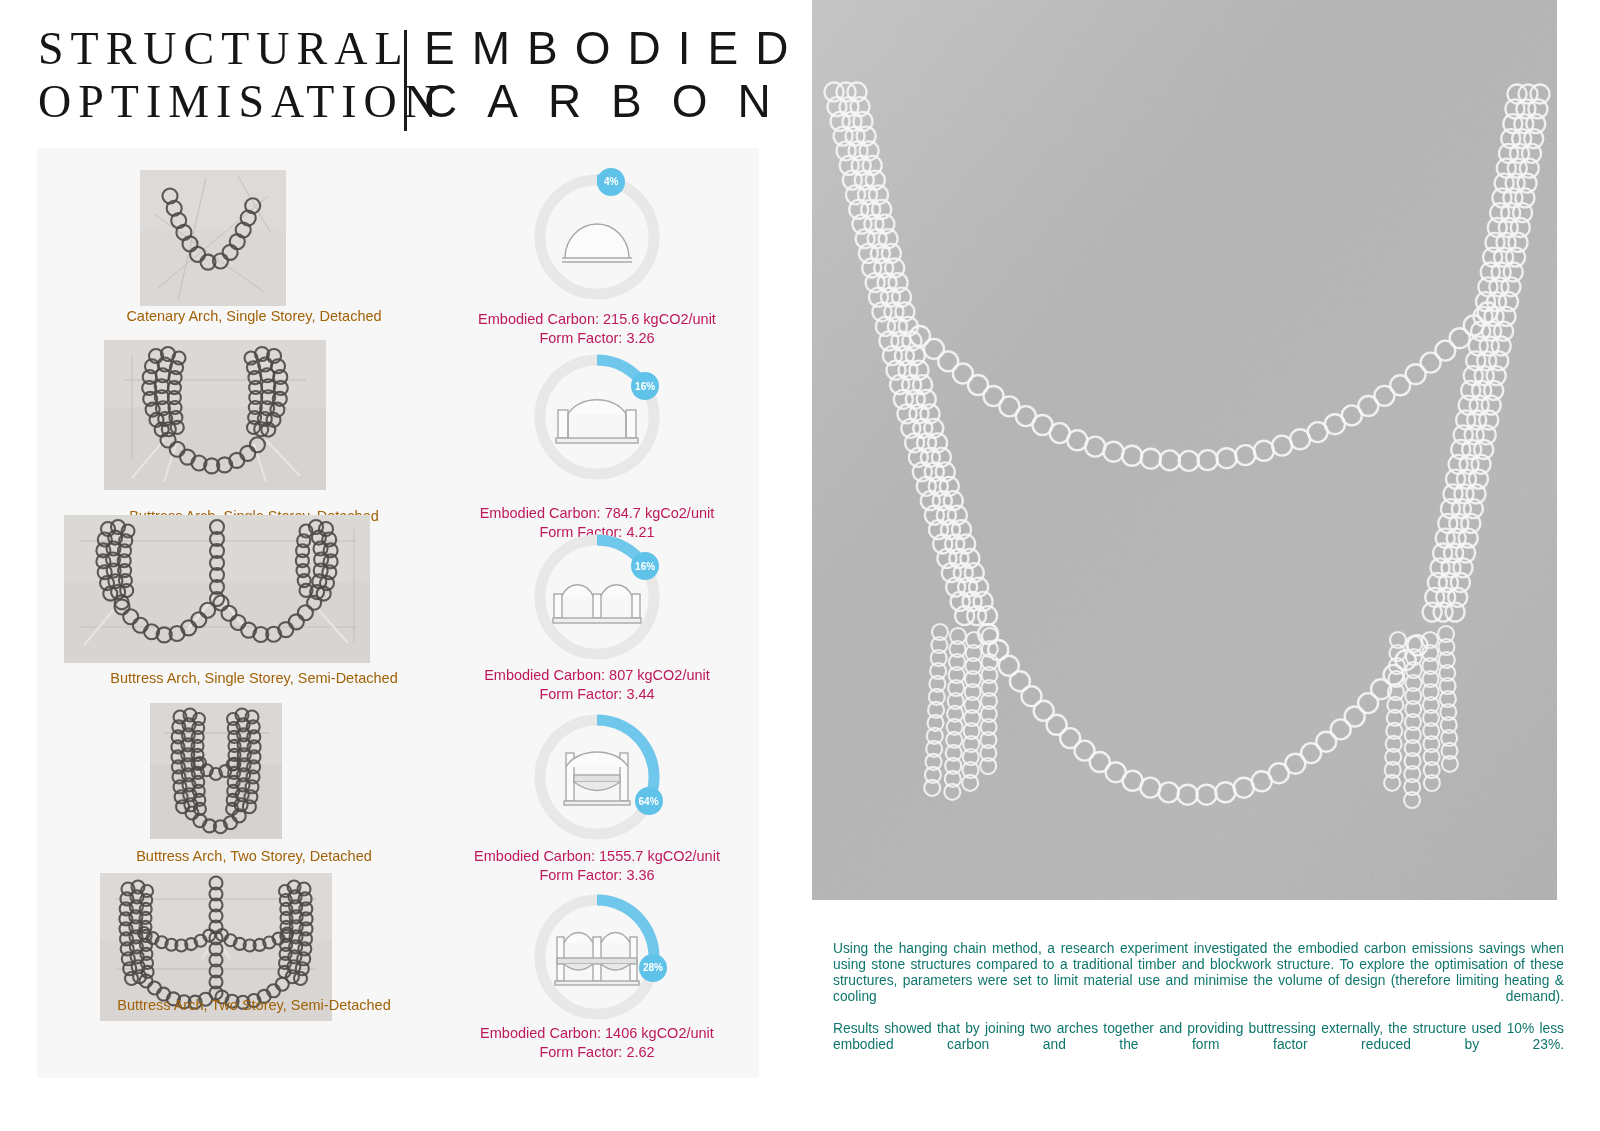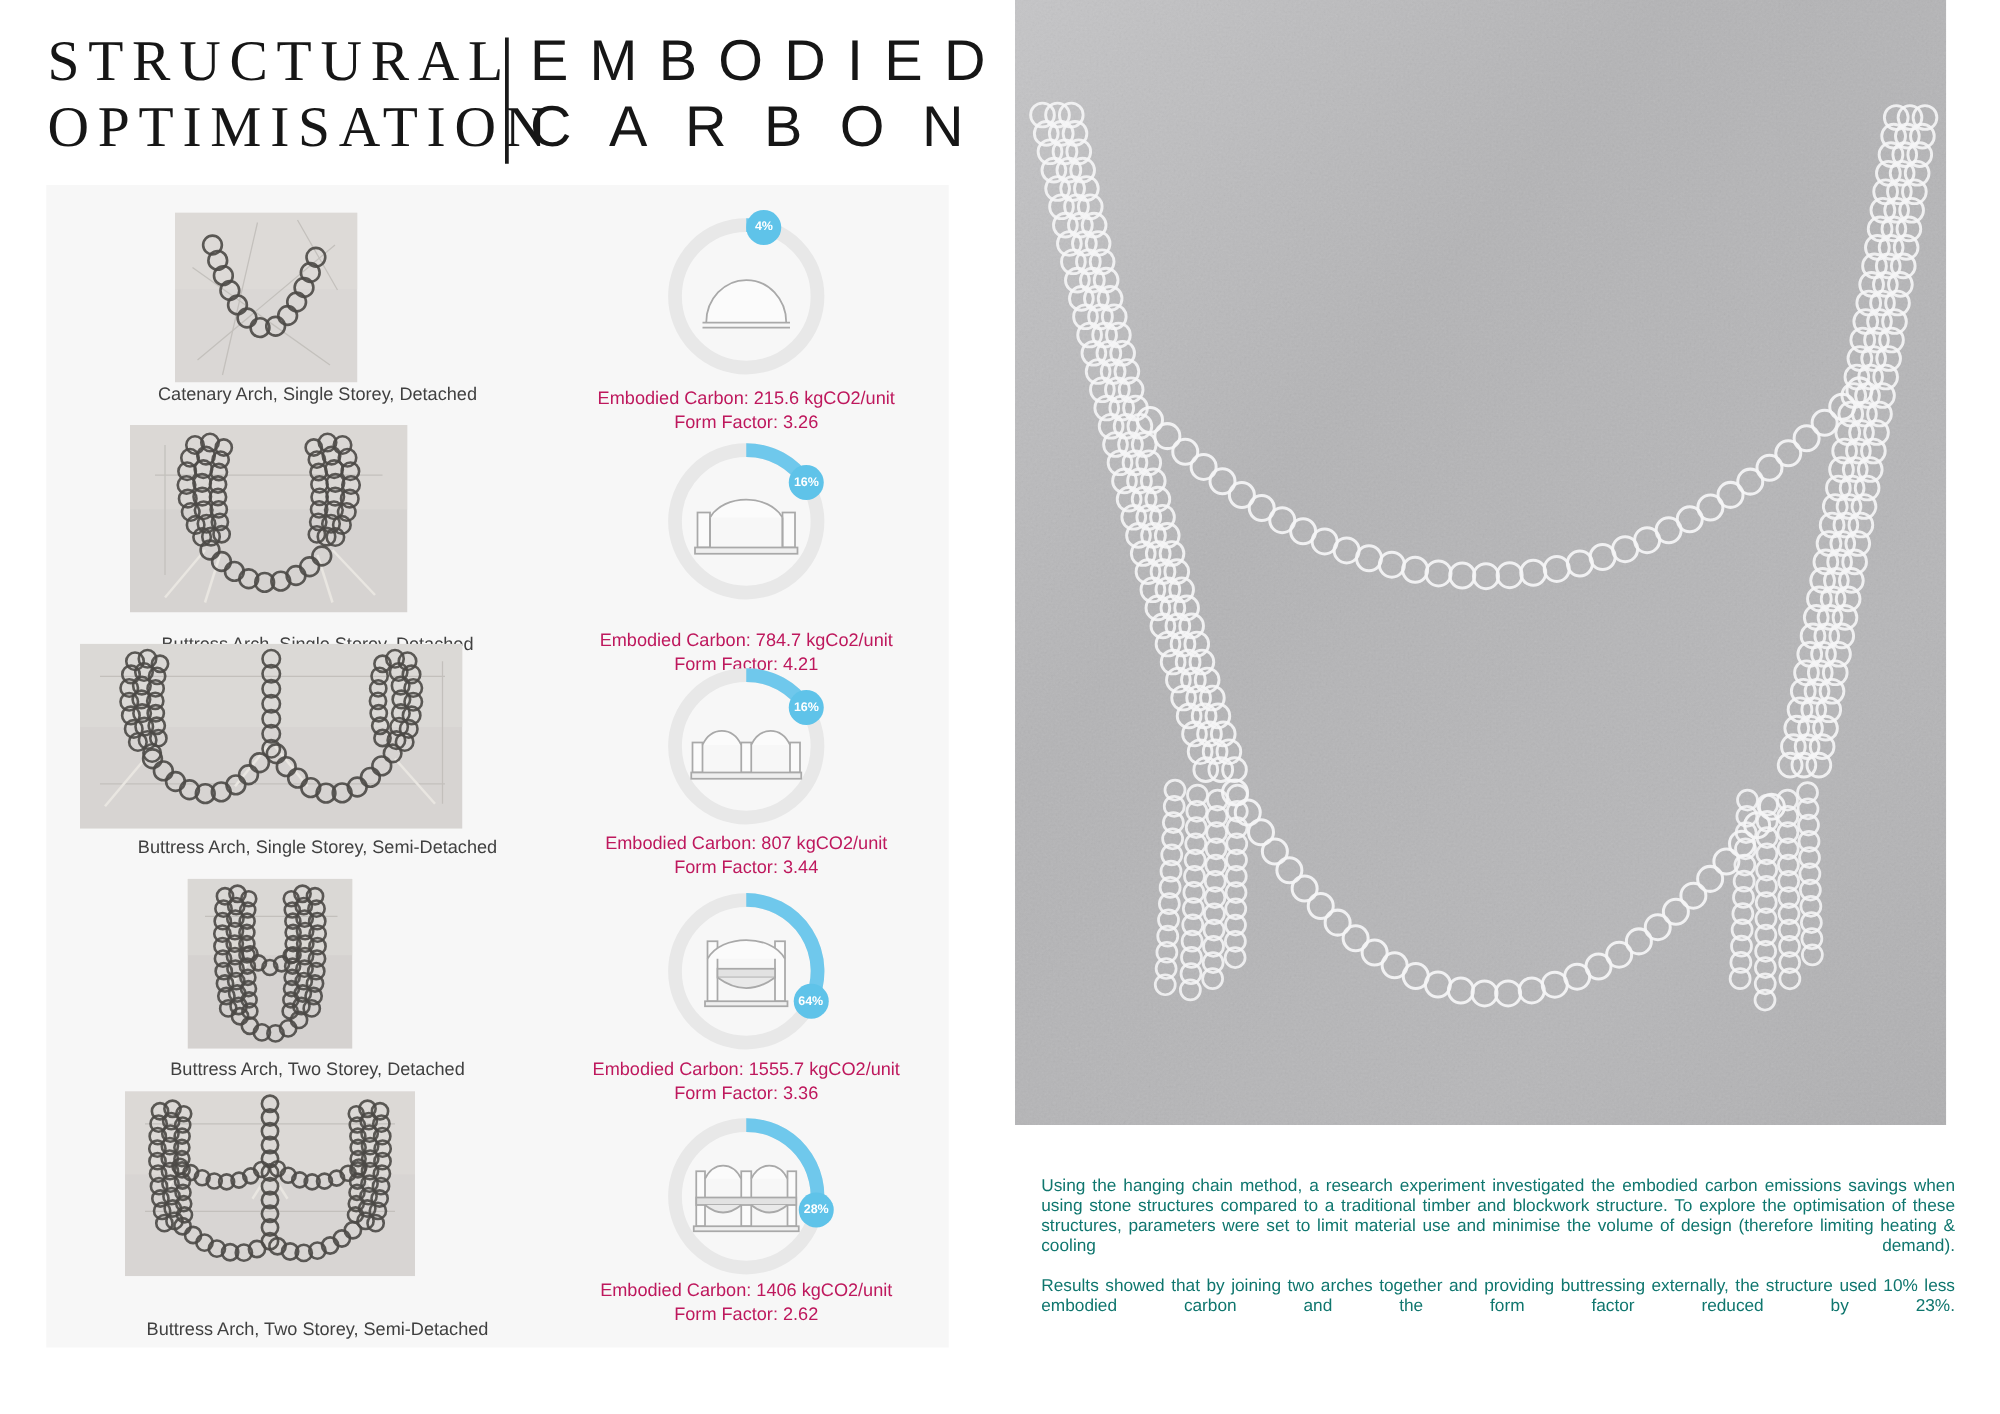--- a/index.html
+++ b/index.html
@@ -10,21 +10,21 @@
       font-size:46px;line-height:53px;color:#161616;letter-spacing:7px;white-space:nowrap;}
   .title-divider{position:absolute;left:404px;top:30px;width:3px;height:101px;background:#1a1a1a;}
   .title-right{position:absolute;left:424px;top:22px;font-family:Liberation Sans, sans-serif;
       font-size:46px;line-height:53px;color:#161616;white-space:nowrap;}
   .title-right .l1{letter-spacing:17px;}
   .title-right .l2{letter-spacing:30px;}
   
   .panel{position:absolute;left:37px;top:148px;width:722px;height:930px;background:#f7f7f7;}
   figure{position:absolute;margin:0;padding:0;}
   figure svg{display:block;}
-  .caption{position:absolute;left:0;width:434px;text-align:center;font-size:14.5px;color:#404040;}
+  .caption{position:absolute;left:0;width:434px;text-align:center;font-size:14.5px;color:#a16207;}
   .donut-wrap{position:absolute;left:485px;width:150px;height:150px;}
   .donut-wrap svg{position:absolute;left:0;top:0;}
   .donut-wrap .diagram{left:27px;top:39px;}
   .badge{position:absolute;width:28px;height:28px;border-radius:50%;background:#5fc3e9;
      color:#fff;font-size:10px;font-weight:bold;display:flex;align-items:center;justify-content:center;}
   .metric{position:absolute;left:410px;width:300px;text-align:center;font-size:14.5px;line-height:19px;color:#be185d;}
   
   .big-photo{position:absolute;left:812px;top:0;width:745px;height:900px;}
   .body-text{position:absolute;left:833px;top:941px;width:731px;font-size:13.8px;line-height:15.9px;
      color:#0f766e;text-align:justify;text-align-last:justify;}
@@ -489,21 +489,21 @@
             <circle cx="122.0" cy="124.0" r="6.5" fill="none" stroke="#4b4946" stroke-width="2.1" opacity="0.9"></circle>
             <circle cx="132.1" cy="128.2" r="6.5" fill="none" stroke="#4b4946" stroke-width="2.1" opacity="0.9"></circle>
             <circle cx="143.0" cy="129.3" r="6.5" fill="none" stroke="#4b4946" stroke-width="2.1" opacity="0.9"></circle>
             <circle cx="153.9" cy="127.5" r="6.5" fill="none" stroke="#4b4946" stroke-width="2.1" opacity="0.9"></circle>
             <circle cx="164.1" cy="123.4" r="6.5" fill="none" stroke="#4b4946" stroke-width="2.1" opacity="0.9"></circle>
             <circle cx="173.5" cy="117.8" r="6.5" fill="none" stroke="#4b4946" stroke-width="2.1" opacity="0.9"></circle>
             <circle cx="182.3" cy="111.2" r="6.5" fill="none" stroke="#4b4946" stroke-width="2.1" opacity="0.9"></circle>
           </g>
         </svg>
       </figure>
-    <div class="caption" style="top:908px;">Buttress Arch, Two Storey, Semi-Detached</div>
+    <div class="caption" style="top:849px;">Buttress Arch, Two Storey, Semi-Detached</div>
 
     <div class="donut-wrap" style="top:14px;">
       <svg class="ring" width="150" height="150">
           <circle cx="75" cy="75" r="57" fill="none" stroke="#e8e8e8" stroke-width="11"></circle>
           <path d="M75 18 A57 57 0 0 1 89.2 19.8" fill="none" stroke="#6fc8ec" stroke-width="11"></path>
         </svg>
       <svg class="diagram" width="96" height="72" stroke="#a9a9a9" stroke-width="1.4" fill="none">
         <path d="M16 57 A32 34 0 0 1 80 57" fill="#fbfbfb"></path>
           <line x1="13" y1="57" x2="83" y2="57"></line>
           <line x1="13" y1="61" x2="83" y2="61"></line>

